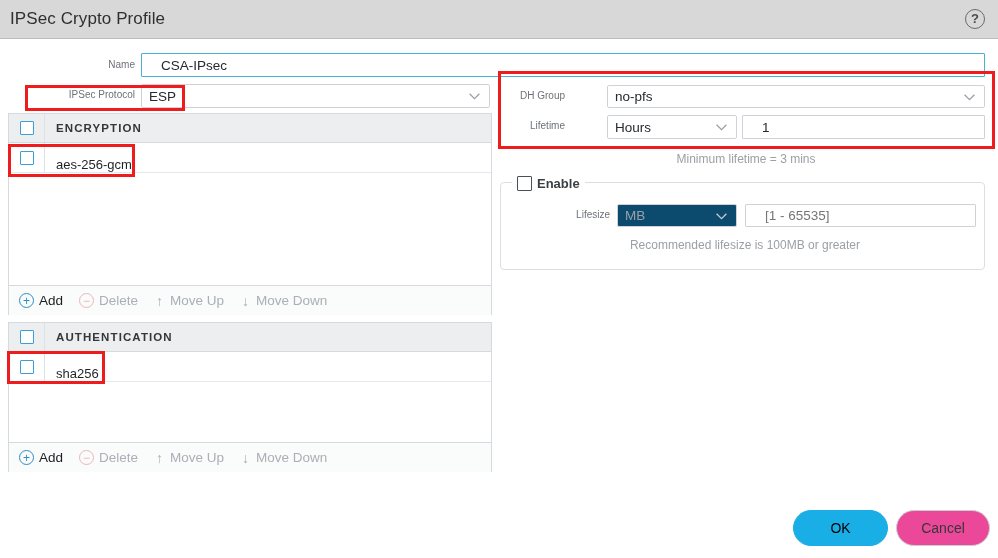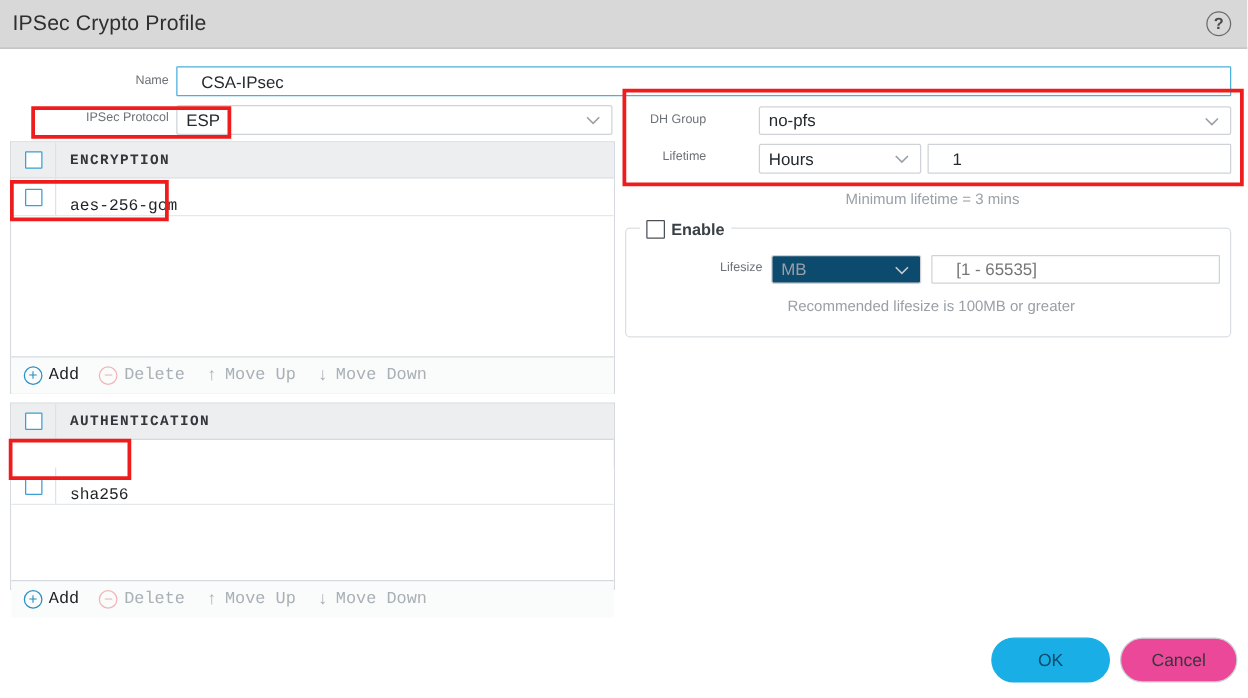--- a/index.html
+++ b/index.html
@@ -70,21 +70,20 @@
     color: #9aa0a6;
   }
   .caret svg { display: block; }
   .selectbox.disabled { color: #9aa0a6; background: #0c4a6e; }
 
   
   .listbox {
     position: absolute;
     border: 1px solid #d6dade;
     background: #ffffff;
-    font-family: Liberation Mono, monospace;
   }
   .list-header {
     height: 29px;
     background: #eceeef;
     border-bottom: 1px solid #d6dade;
     display: flex; align-items: center;
   }
   .list-header .hdr-title {
     font-size: 11.5px; font-weight: bold; letter-spacing: 1.1px;
     color: #33373b;
@@ -163,21 +162,21 @@
   }
 
   
   .btn {
     position: absolute;
     height: 36px;
     border-radius: 18px;
     display: flex; align-items: center; justify-content: center;
     font-size: 14px; cursor: pointer;
   }
-  .btn.primary { background: #19aee5; color: #0c4a6e; border: 1px solid #19aee5; }
+  .btn.primary { background: #19aee5; color: #000000; border: 1px solid #19aee5; }
   .btn.secondary { background: #ec4899; color: #33383d; border: 1px solid #c9ced3; }
 
   
   .redbox {
     position: absolute;
     border: 3px solid #ee1c1c;
     background: transparent;
     pointer-events: none;
   }
 </style>
@@ -239,21 +238,21 @@
     </div>
   </div>
 
   <div class="listbox" style="left:8px; top:322px; width:484px; height:150px;">
     <div class="list-header">
       <div class="cbcell">
         <div class="cbox"></div>
       </div>
       <div class="hdr-title">AUTHENTICATION</div>
     </div>
-    <div class="list-body" style="height:90px;margin-top:22px;">
+    <div class="list-body" style="height:90px;">
       <div class="list-row">
         <div class="cbcell">
           <div class="cbox"></div>
         </div>
         <div class="rowlabel">sha256</div>
       </div>
     </div>
     <div class="list-toolbar">
       <div class="tb-action enabled">
         <span class="circ plus">+</span>

